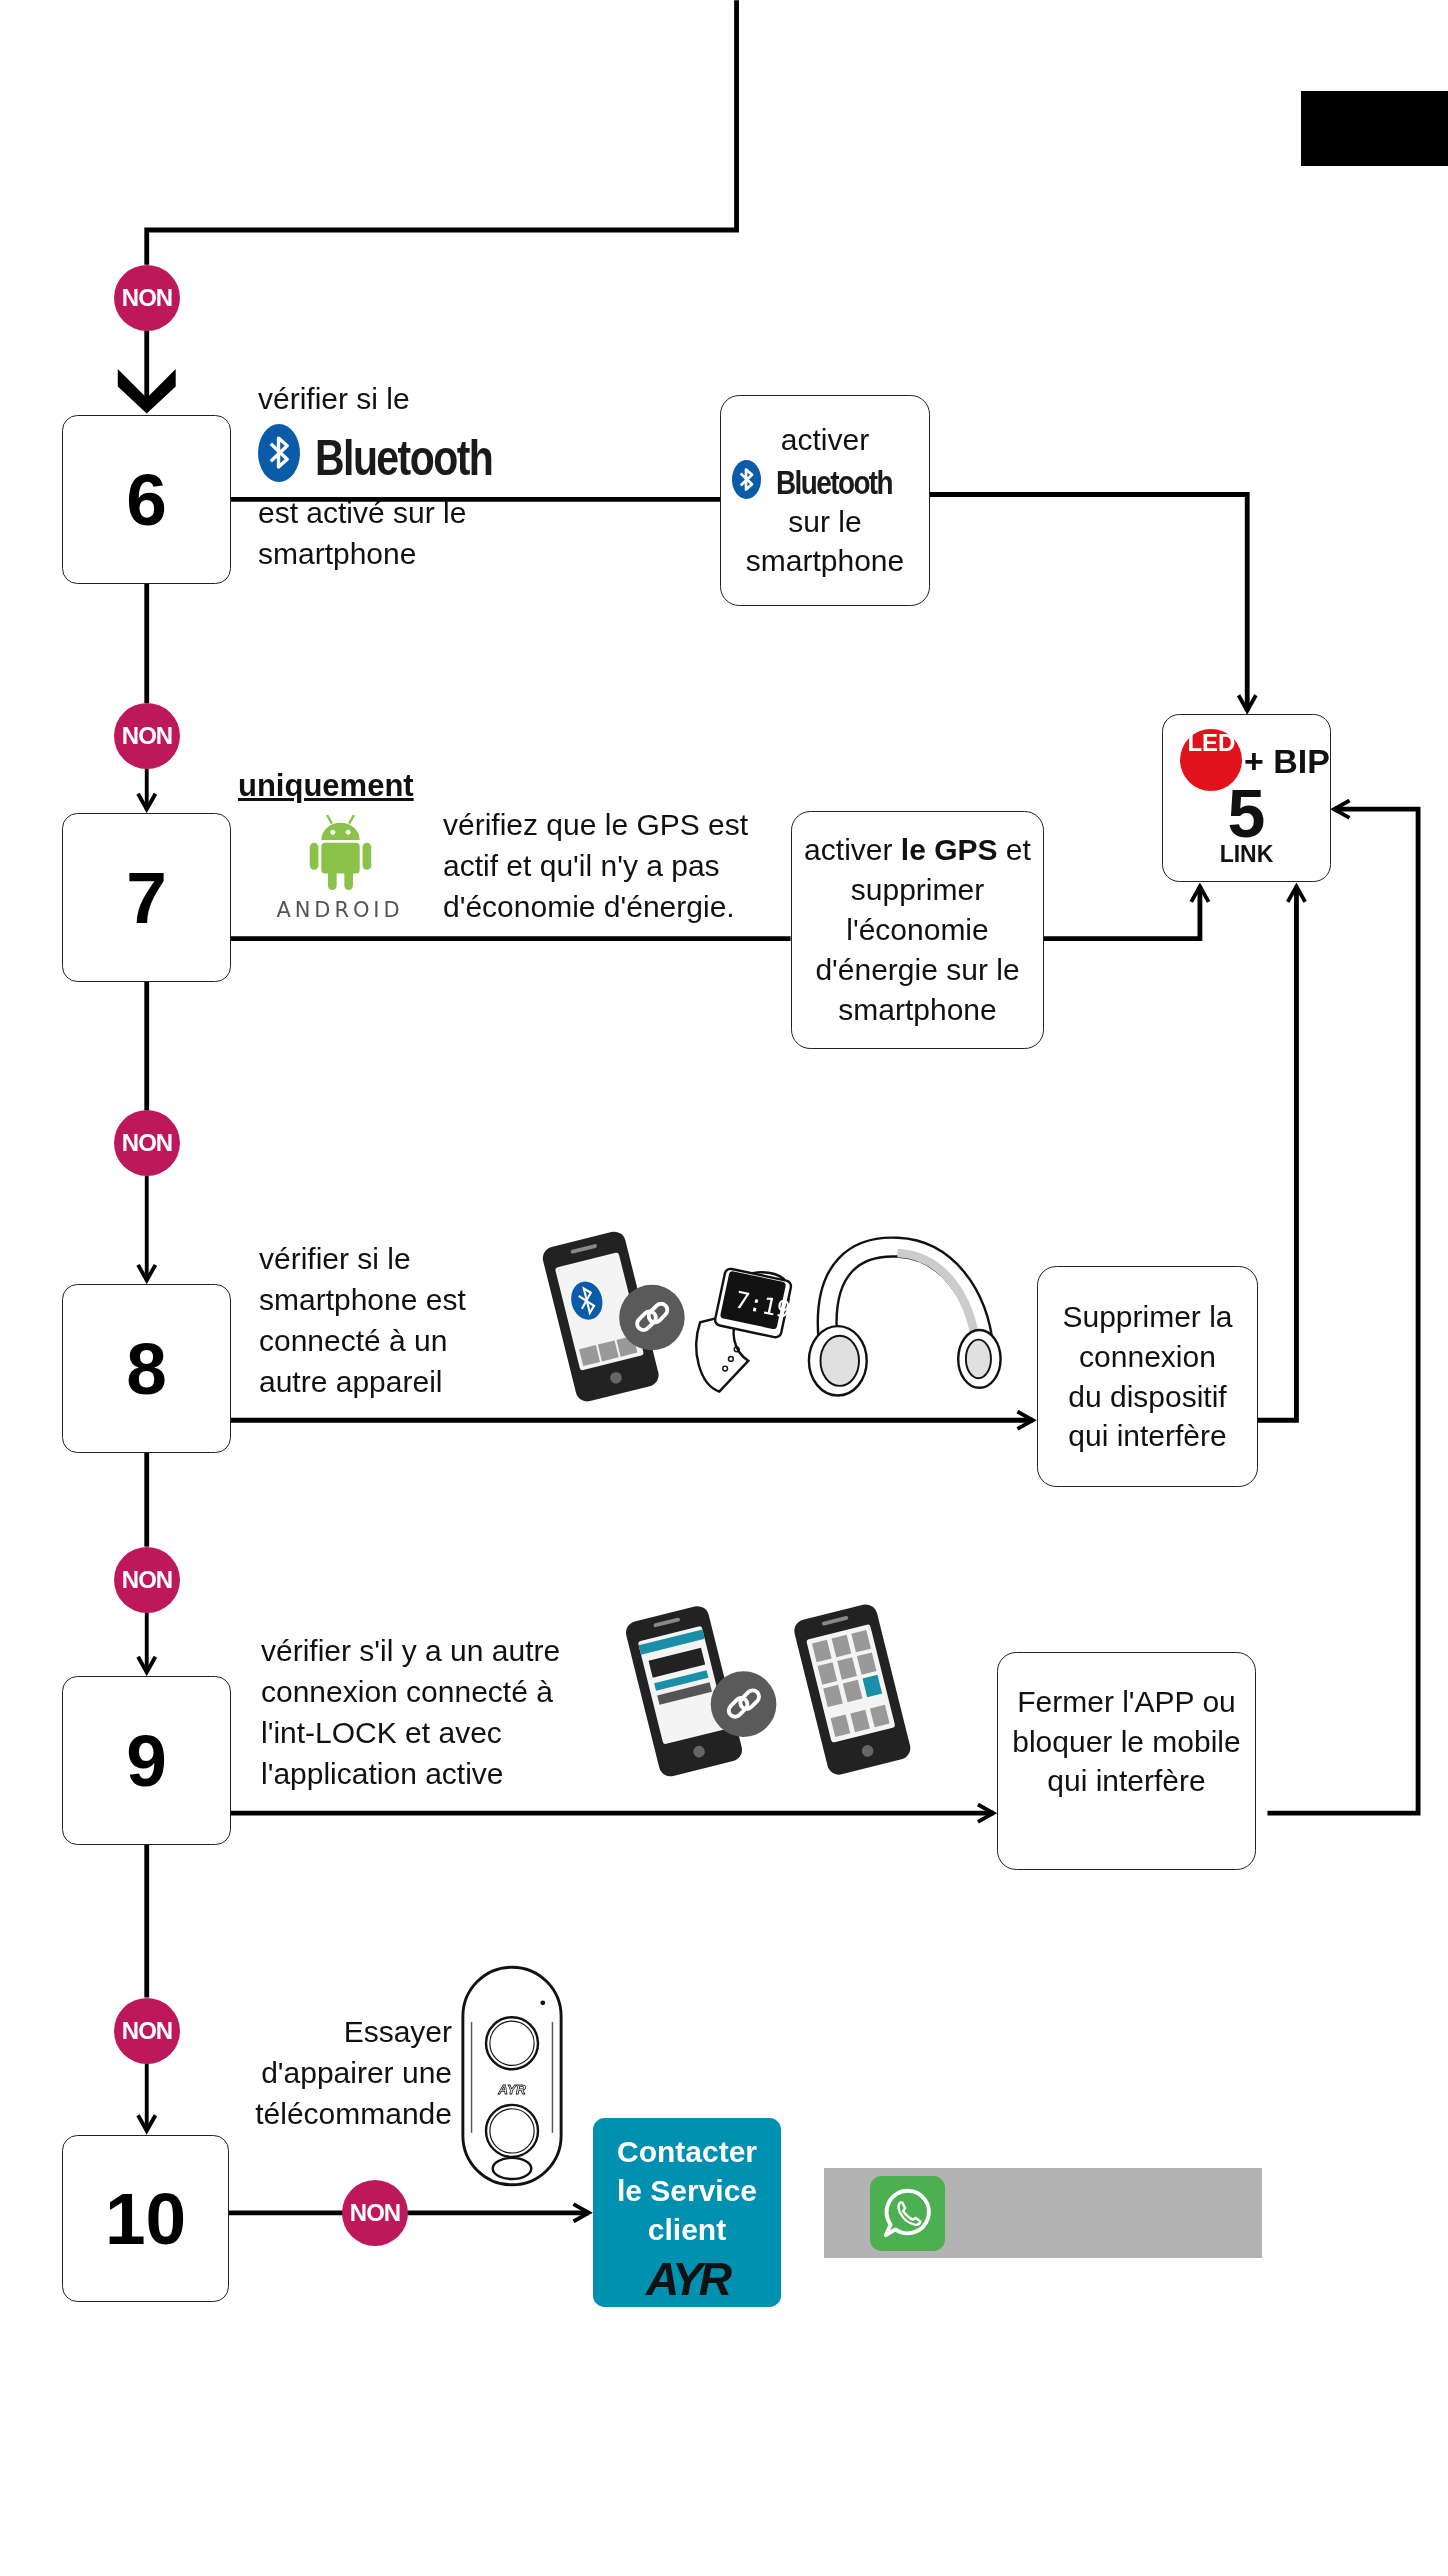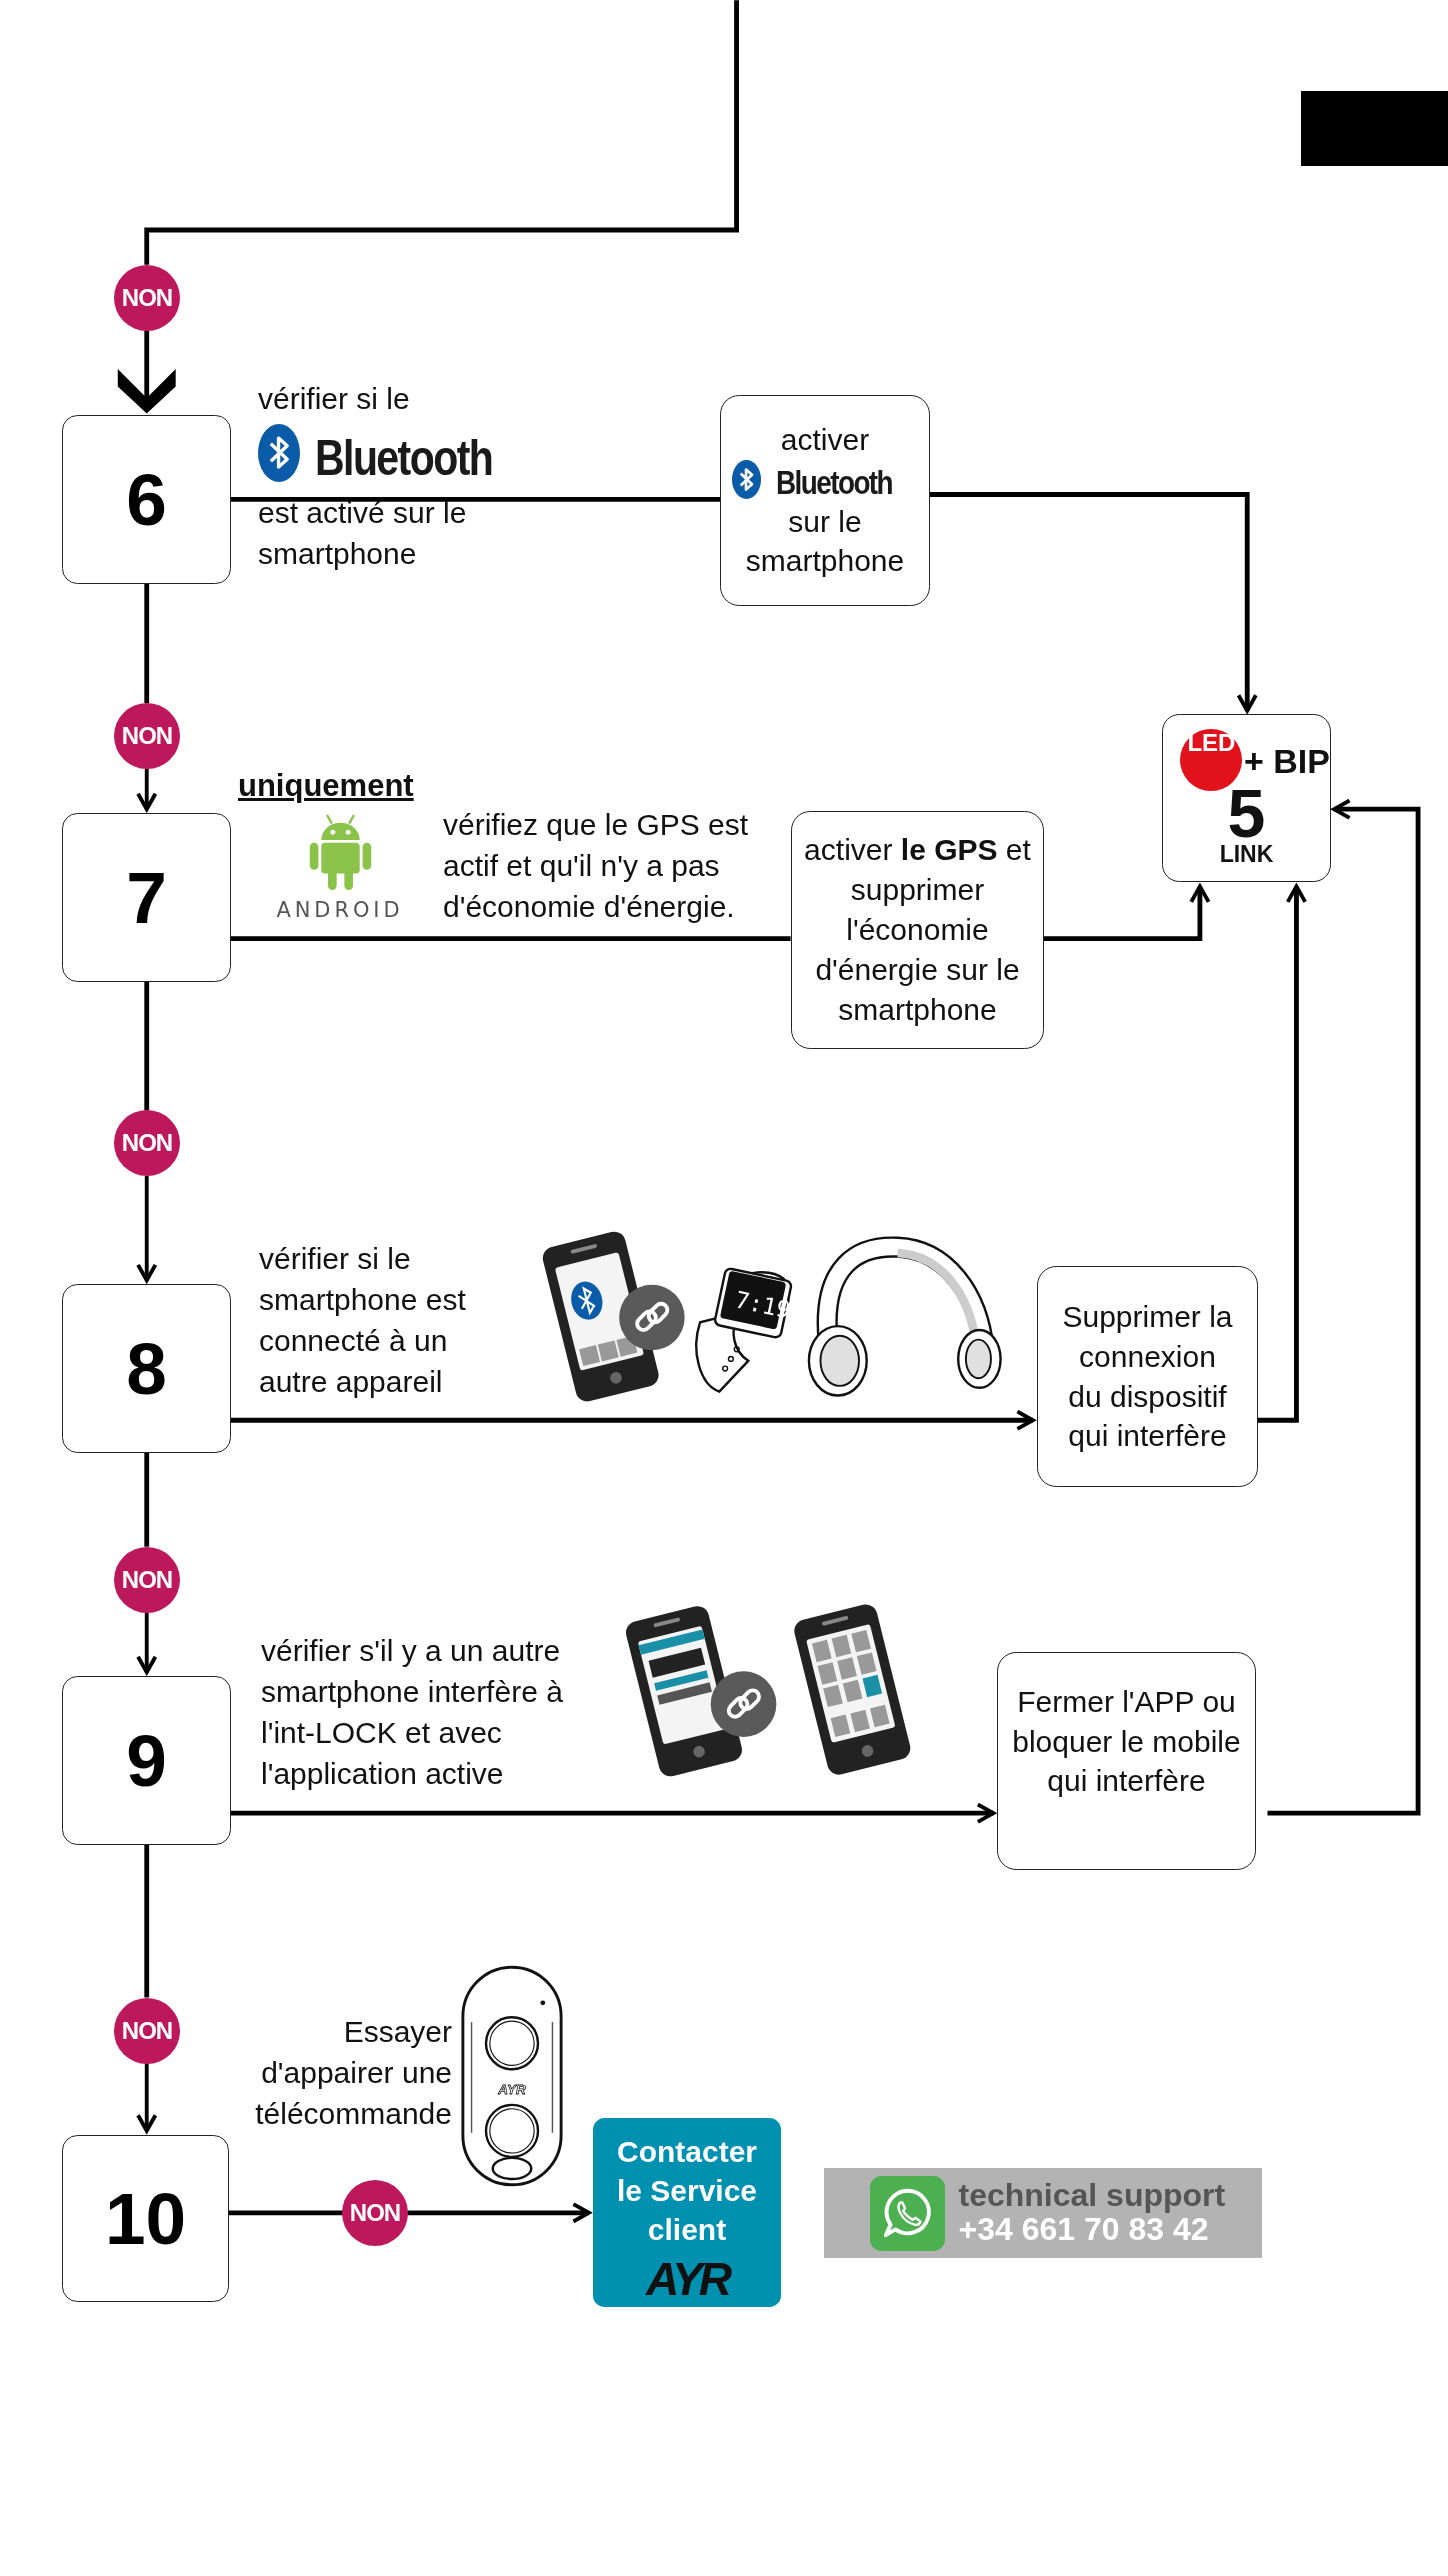--- a/index.html
+++ b/index.html
@@ -229,21 +229,21 @@
   <div>connexion</div>
   <div>du dispositif</div>
   <div>qui interfère</div>
 </div>
 
 <div class="step-box" style="left:62px; top:1676px; width:169px; height:169px;">
   <span class="step-num">9</span>
 </div>
 <div class="desc" style="left:261px; top:1630px; line-height:1.37;">
   <div>vérifier s'il y a un autre</div>
-  <div>smartphone interfère à</div>
+  <div>connexion connecté à</div>
   <div>l'int-LOCK et avec</div>
   <div>l'application active</div>
 </div>
 <svg class="abs" style="left:613px; top:1598px;" width="319" height="193" viewBox="0 0 330 200">
   <g transform="rotate(-14 70 100)">
     <rect x="30" y="15" width="88" height="165" rx="12" fill="#222"></rect>
     <rect x="40" y="36" width="68" height="110" rx="3" fill="#f4f4f4"></rect>
     <rect x="60" y="22" width="28" height="4" rx="2" fill="#888"></rect>
     <circle cx="74" cy="162" r="6" fill="#666"></circle>
     <rect x="40" y="40" width="68" height="10" fill="#1A8FA8"></rect>
@@ -308,18 +308,14 @@
   <div class="ayr-logo">AYR</div>
 </div>
 
 <div class="wa-banner">
   <div class="wa-icon">
     <svg width="56" height="56" viewBox="0 0 58 58">
       <path d="M29,6 A22,22 0 1 1 16,46 L6,52 L11,41 A22,22 0 0 1 29,6 Z" fill="none" stroke="#fff" stroke-width="4" stroke-linejoin="round"></path>
       <path d="M21,18 C19,20 18,23 21,29 C24,35 30,40 36,41 C39,42 41,40 42,38 L37,34 L34,36 C31,35 26,30 24,27 L26,24 L23,18 Z" fill="none" stroke="#fff" stroke-width="2.5" stroke-linejoin="round"></path>
     </svg>
   </div>
-  <div class="wa-text">
-    <div class="wa-title">technical support</div>
-    <div class="wa-phone">+34 661 70 83 42</div>
-  </div>
 </div>
 
 
 </body></html>

